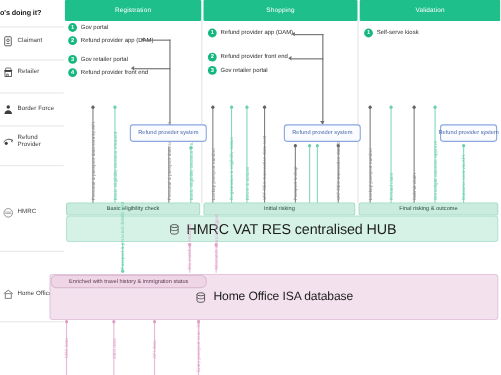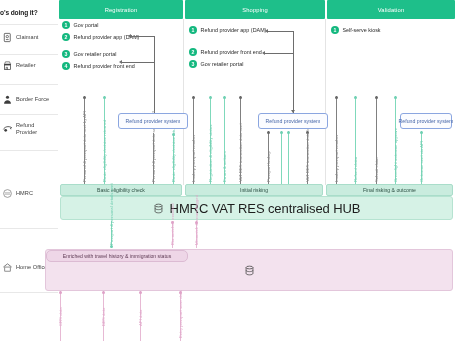--- a/index.html
+++ b/index.html
@@ -415,20 +415,21 @@
   <div class="lifeline pink" style="left:196px; top:221px; height:27px;"></div>
   <div class="lldot pink" style="left:194.5px; top:221px;"></div>
   <div class="llcap pink" style="left:194px; top:245px;">Mismatch &amp; errors flagged</div>
 
   <div class="ho" style="left:45px; top:249px; width:408px; height:42px;">
     <svg class="dbicon" viewBox="0 0 24 24">
       <ellipse cx="12" cy="5.5" rx="7.5" ry="3" fill="none" stroke="#3c3c3c" stroke-width="1.6"></ellipse>
       <path d="M4.5 5.5v13c0 1.7 3.4 3 7.5 3s7.5-1.3 7.5-3v-13" fill="none" stroke="#3c3c3c" stroke-width="1.6"></path>
       <path d="M4.5 11.5c0 1.7 3.4 3 7.5 3s7.5-1.3 7.5-3" fill="none" stroke="#3c3c3c" stroke-width="1.4"></path>
     </svg>
+    <div class="ho-label">Home Office ISA database</div>
   </div>
   <div class="ho-tag" style="left:46px; top:250px; width:142px;">
     <span>Enriched with travel history &amp; immigration status</span>
   </div>
 
   <div class="lifeline pink" style="left:60px; top:291px; height:50px;"></div>
   <div class="lldot pink" style="left:58.5px; top:291px;"></div>
   <div class="llcap pink" style="left:58px; top:326px;">CRS data</div>
 
   <div class="lifeline pink" style="left:103px; top:291px; height:50px;"></div>

